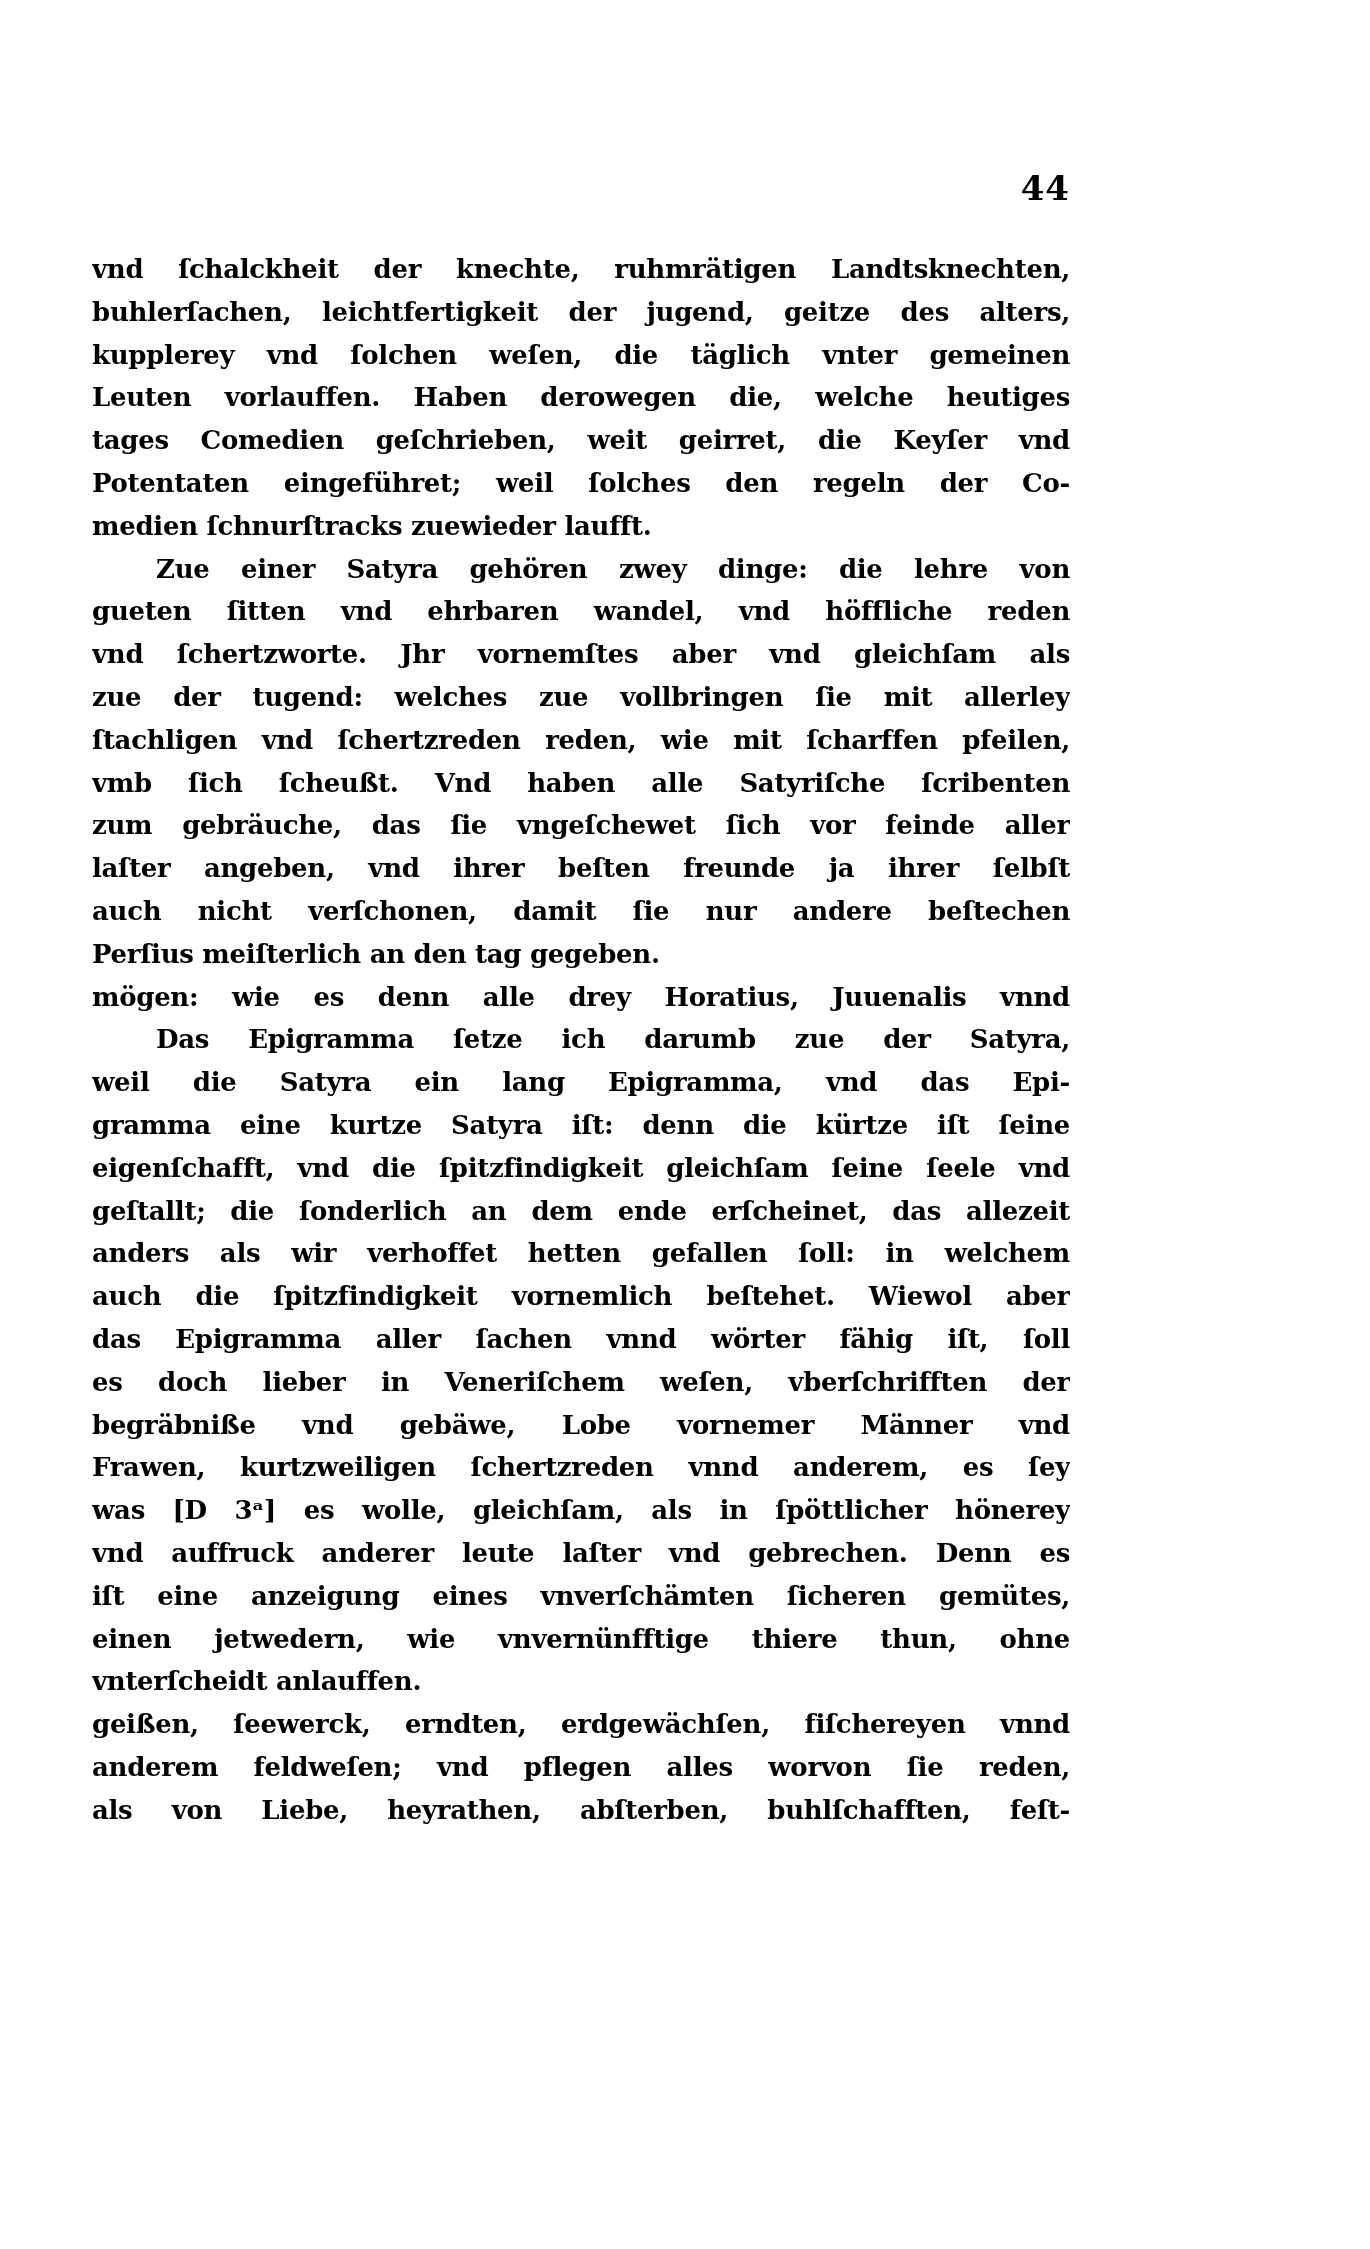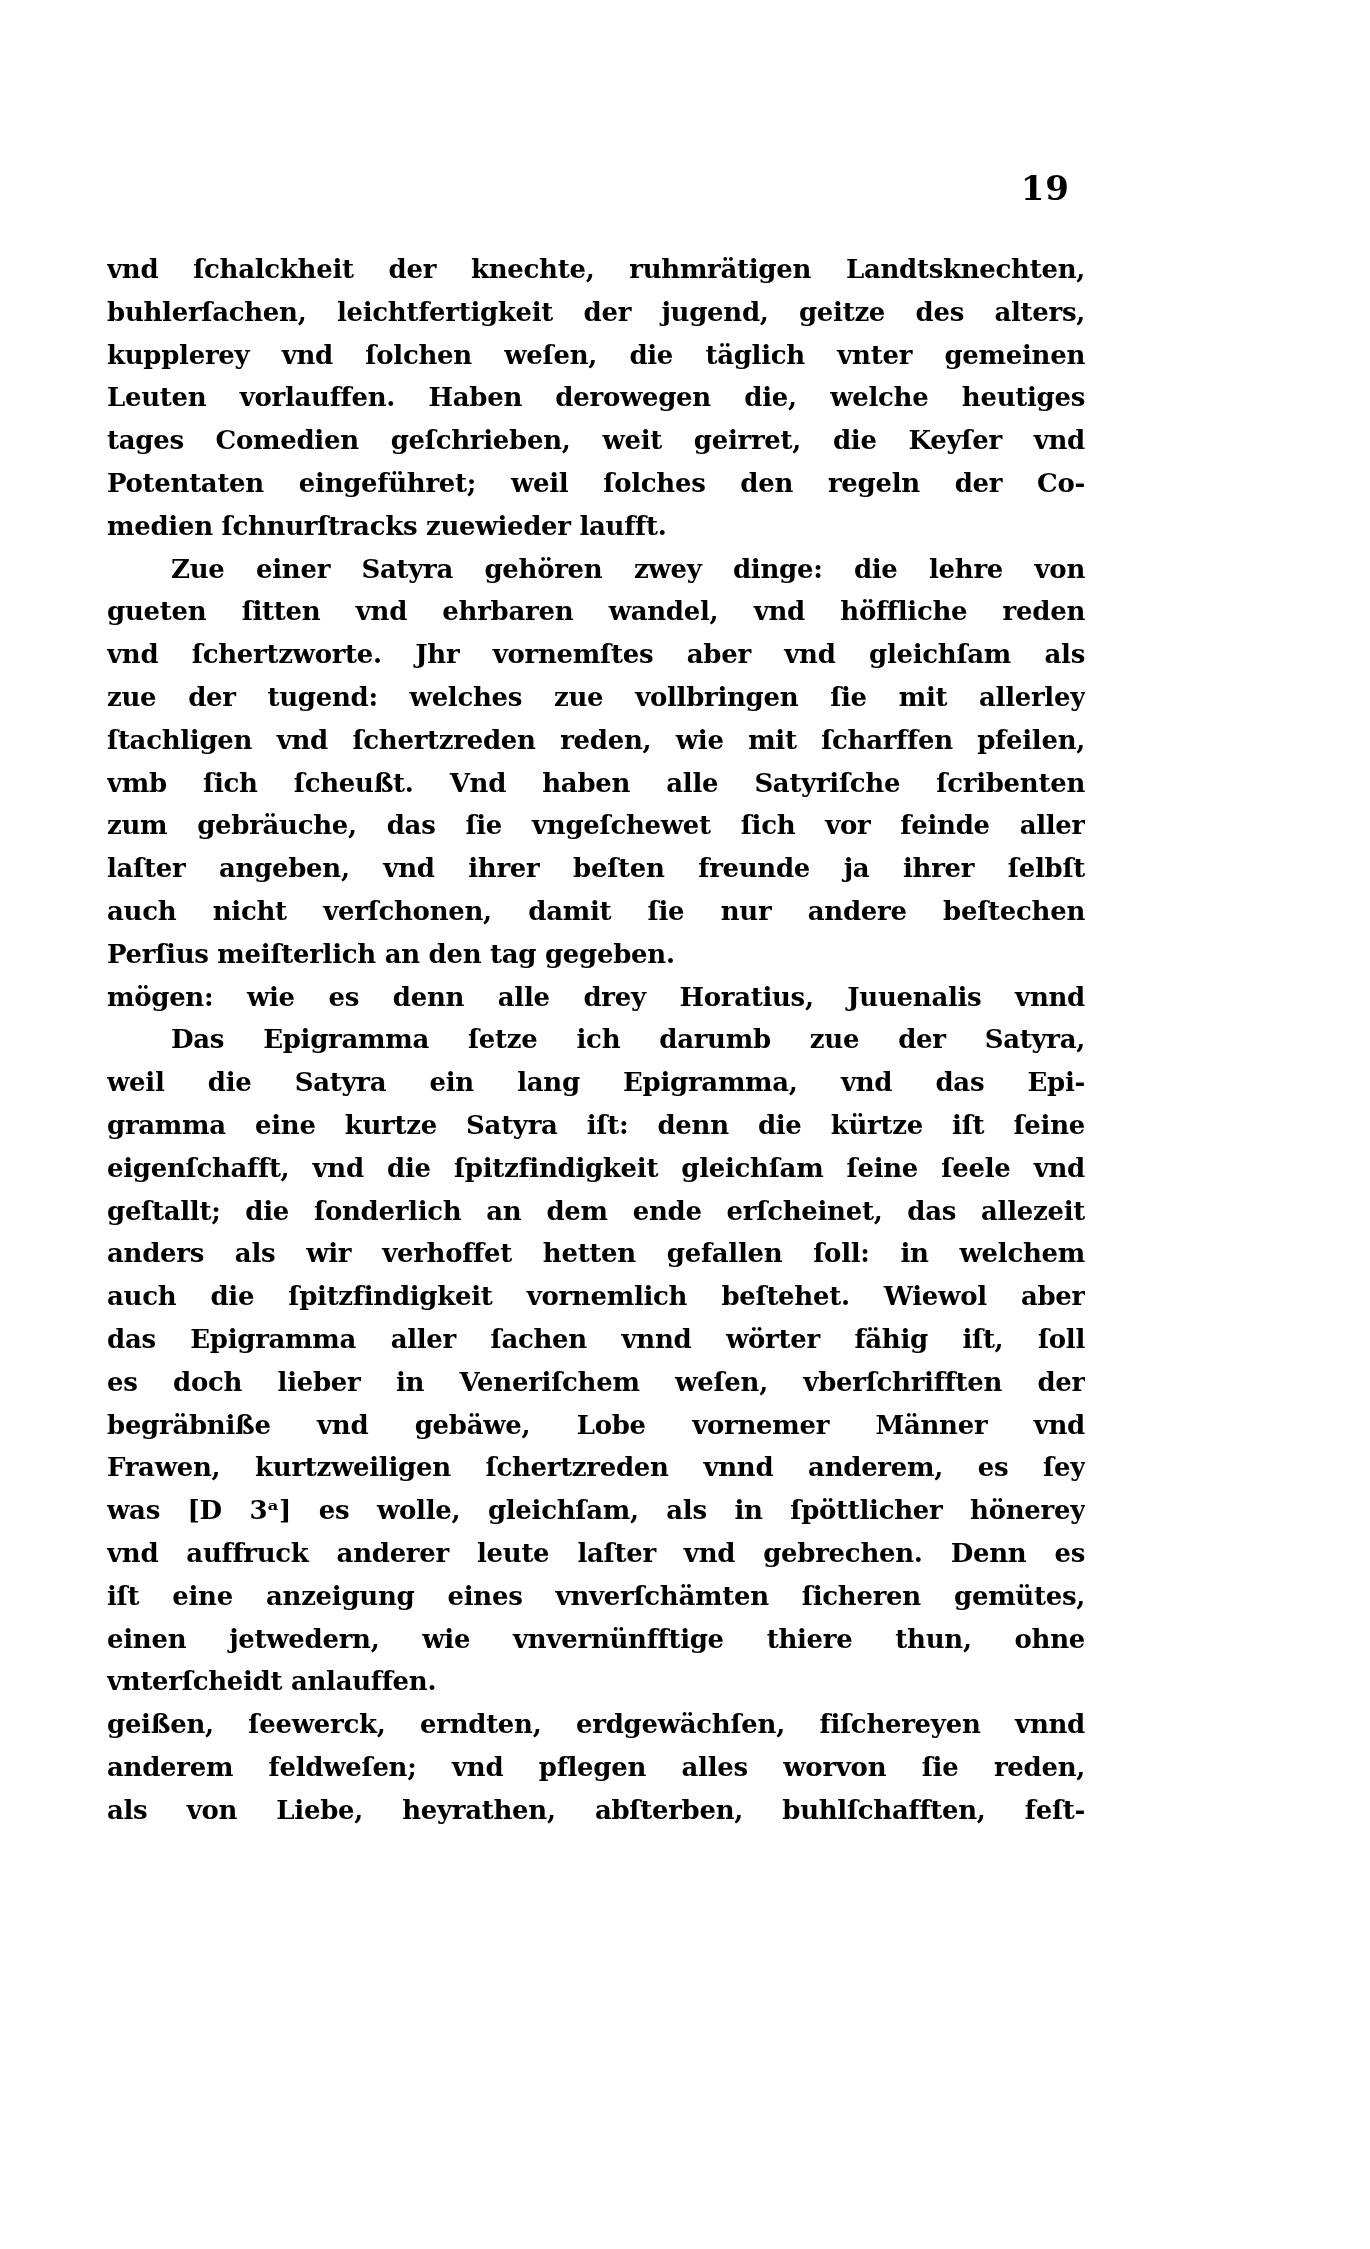--- a/index.html
+++ b/index.html
@@ -25,21 +25,21 @@
     top: 168px;
     right: 300px;
     font-family: "DejaVu Serif", serif;
     font-size: 34px;
     font-weight: bold;
     letter-spacing: 1px;
     color: #000000;
   }
   .text-block {
     position: absolute;
-    left: 107px;
+    left: 92px;
     top: 248px;
     width: 978px;
   }
   .paragraph {
     margin: 0;
     padding: 0;
   }
   .line {
     height: 42.8px;
     line-height: 42.8px;
@@ -56,21 +56,21 @@
     padding-left: 64px;
   }
   .line.short {
     text-align-last: left;
   }
 </style>
 </head>
 <body>
 
 <div class="page">
-  <div class="page-number">19</div>
+  <div class="page-number">44</div>
   <div class="text-block">
       <div class="paragraph">
         <div class="line">vnd ſchalckheit der knechte, ruhmrätigen Landtsknechten,</div>
         <div class="line">buhlerſachen, leichtfertigkeit der jugend, geitze des alters,</div>
         <div class="line">kupplerey vnd ſolchen weſen, die täglich vnter gemeinen</div>
         <div class="line">Leuten vorlauffen. Haben derowegen die, welche heutiges</div>
         <div class="line">tages Comedien geſchrieben, weit geirret, die Keyſer vnd</div>
         <div class="line">Potentaten eingeführet; weil ſolches den regeln der Co-</div>
         <div class="line short">medien ſchnurſtracks zuewieder laufft.</div>
       </div>

